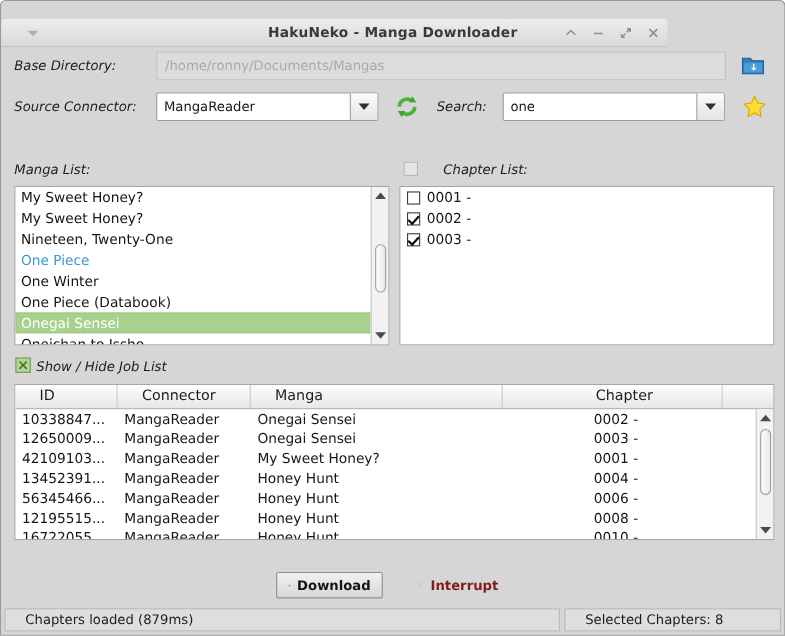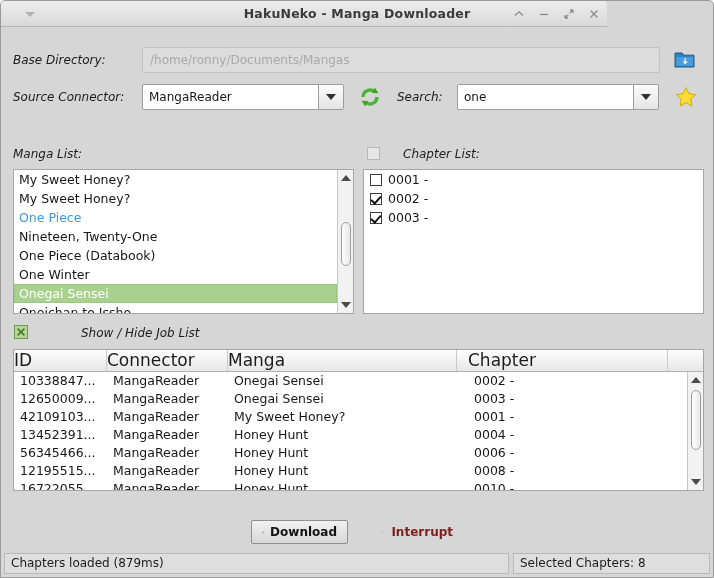--- a/index.html
+++ b/index.html
@@ -21,21 +21,21 @@
     width: 714px;
     height: 578px;
     background: #d6d6d6;
     border: 1px solid #9a9a9a;
     box-sizing: border-box;
     border-radius: 5px 5px 0 0;
   }
   
   .titlebar {
     position: absolute;
-    left: 0; top: 0;
+    left: 0; top: 16px;
     width: 606px;
     height: 26px;
     background: linear-gradient(to bottom, #ededed 0%, #e2e2e2 55%, #d9d9d9 100%);
     border-bottom: 1px solid #b5b5b5;
     border-radius: 4px 4px 0 0;
     box-sizing: border-box;
   }
   .title-text {
     position: absolute;
     left: 0; top: 0;
@@ -75,21 +75,21 @@
     font-size: 12px;
     color: #1c1c1c;
     white-space: nowrap;
     font-style: italic;
   }
   .lbl-basedir { left: 12px; top: 52px; }
   .lbl-source  { left: 12px; top: 89px; }
   .lbl-search  { left: 396px; top: 89px; }
   .lbl-mangalist { left: 12px; top: 146px; }
   .lbl-chapterlist { left: 374px; top: 146px; margin-left: 28px; }
-  .lbl-showhide { left: 32px; top: 325px; margin-left: 48px; }
+  .lbl-showhide { left: 32px; top: 325px; }
 
   .field-basedir {
     position: absolute;
     left: 141px; top: 46px;
     width: 518px; height: 26px;
     background: #dcdcdc;
     border: 1px solid #c2c2c2;
     box-sizing: border-box;
     border-radius: 2px;
     color: #a9a9a9;
@@ -286,23 +286,23 @@
     height: 22px;
     background: linear-gradient(to bottom, #fdfdfd, #e7e7e7);
     border-bottom: 1px solid #b2b2b2;
     box-sizing: border-box;
   }
   .th {
     position: absolute;
     top: 0;
     height: 21px;
     line-height: 21px;
-    font-size: 17px;
+    font-size: 13px;
     color: #1c1c1c;
-    padding-left: 0;
+    padding-left: 22px;
     box-sizing: border-box;
     border-right: 1px solid #cacaca;
   }
   .tbody {
     position: absolute;
     left: 0; top: 22px;
     right: 16px;
     bottom: 0;
     overflow: hidden;
   }
@@ -315,21 +315,21 @@
     font-size: 12.5px;
     color: #161616;
     padding-left: 6px;
     white-space: nowrap;
     overflow: hidden;
     box-sizing: border-box;
   }
   .col-id   { left: 0px;   width: 93px; }
   .col-conn { left: 93px;  width: 121px; }
   .col-mang { left: 214px; width: 229px; }
-  .col-chap { left: 454px; width: 200px; }
+  .col-chap { left: 443px; width: 200px; text-align: center; }
   .col-last { left: 643px; width: 32px; border-right: none; }
   
   .btn {
     position: absolute;
     height: 24px;
     display: flex;
     align-items: center;
     justify-content: center;
     gap: 6px;
     font-size: 12px;
@@ -359,21 +359,21 @@
     left: 3px; bottom: 3px;
     width: 706px; height: 21px;
     display: flex;
     gap: 4px;
   }
   .status-cell {
     background: #dedede;
     border: 1px solid #b9b9b9;
     box-sizing: border-box;
     line-height: 19px;
-    padding-left: 6px;
+    padding-left: 18px;
     font-size: 12px;
     color: #1c1c1c;
     white-space: nowrap;
     overflow: hidden;
   }
   .status-left { width: 505px; }
   .status-right { width: 197px; }
 </style>
 </head>
 <body>
@@ -446,24 +446,24 @@
     <svg width="24" height="24" viewBox="0 0 24 24">
       <path d="M12 2.6 L14.9 8.7 L21.5 9.6 L16.7 14.2 L17.9 20.9 L12 17.7 L6.1 20.9 L7.3 14.2 L2.5 9.6 L9.1 8.7 Z" fill="#ffdd33" stroke="#d4a900" stroke-width="1"></path>
     </svg>
   </div>
 
   <div class="label lbl-mangalist">Manga List:</div>
   <div class="listbox manga-list">
     <div class="list-inner">
       <div class="list-row">My Sweet Honey?</div>
       <div class="list-row">My Sweet Honey?</div>
+      <div class="list-row">Nineteen, Twenty-One</div>
       <div class="list-row link">One Piece</div>
-      <div class="list-row">Nineteen, Twenty-One</div>
+      <div class="list-row">One Winter</div>
       <div class="list-row">One Piece (Databook)</div>
-      <div class="list-row">One Winter</div>
       <div class="list-row selected">Onegai Sensei</div>
       <div class="list-row">Oneichan to Issho</div>
     </div>
     <div class="vscroll">
       <div class="arrow-up"></div>
       <div class="thumb" style="top:52px;height:44px;"></div>
       <div class="arrow-dn"></div>
     </div>
   </div>
 

